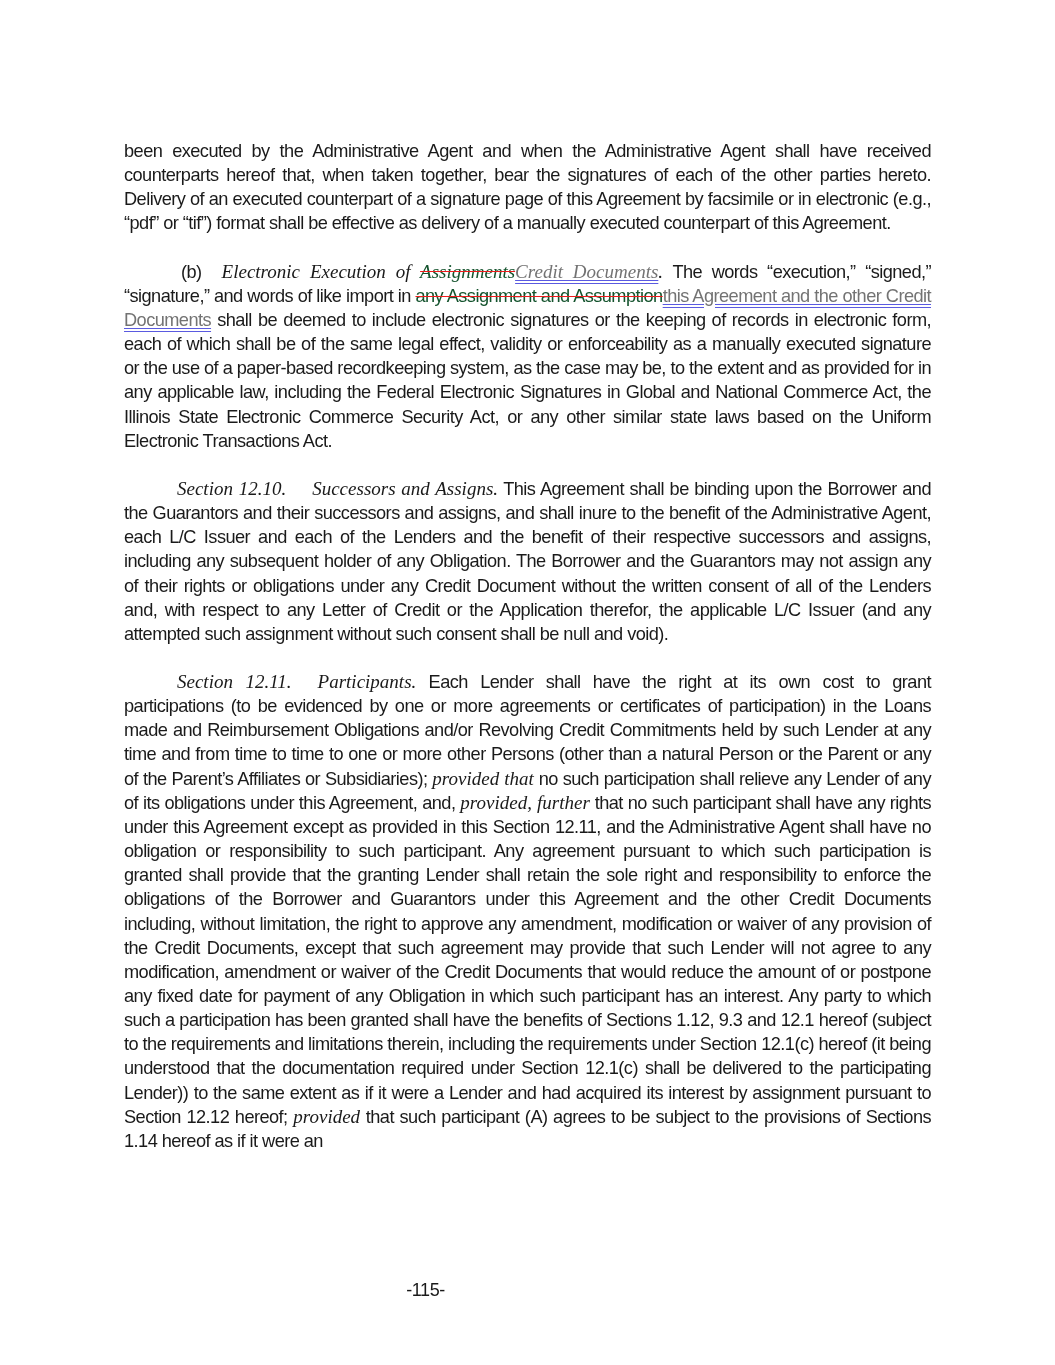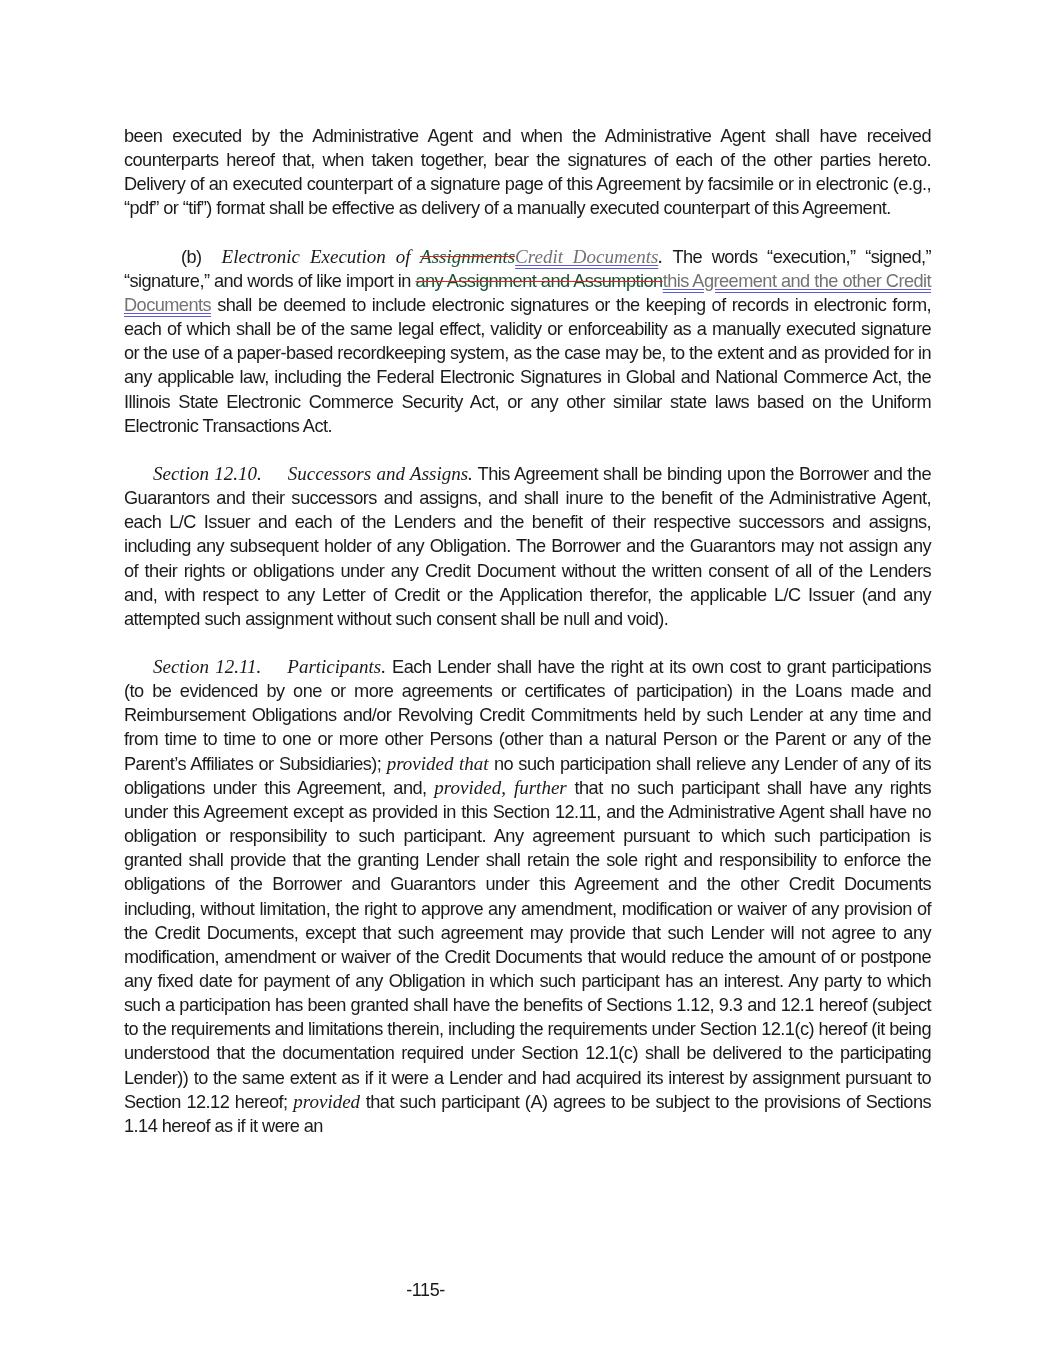--- a/index.html
+++ b/index.html
@@ -9,21 +9,21 @@
     }
     body {
       width: 1055px;
       height: 1365px;
       position: relative;
       overflow: hidden;
     }
     .page {
       position: absolute;
       left: 124px;
-      top: 124px;
+      top: 139px;
       width: 807px;
       color: #1a1a1a;
       font-family: "Liberation Sans", sans-serif;
       font-size: 18.2px;
       line-height: 24.15px;
       letter-spacing: -0.55px;
       word-spacing: 0px;
     }
     .para {
       margin: 0;
@@ -32,21 +32,21 @@
     }
     .para + .para { margin-top: 24px; }
     .indent-b { text-indent: 57px; }
     .indent-sec { text-indent: 29px; }
     .ser {
       font-family: "Liberation Serif", serif;
       font-style: italic;
       font-size: 19px;
       letter-spacing: 0;
     }
-    .sec-num { margin-right: 26px; }
+    .sec-num { margin-right: 26px; margin-left: 24px; }
     .lbl-b { margin-right: 20px; }
     .del {
       color: #14532d;
       text-decoration: line-through;
       text-decoration-color: #ee1c1c;
     }
     .ins {
       color: #737373;
       text-decoration: underline double;
       text-decoration-color: #5a5ae0;

